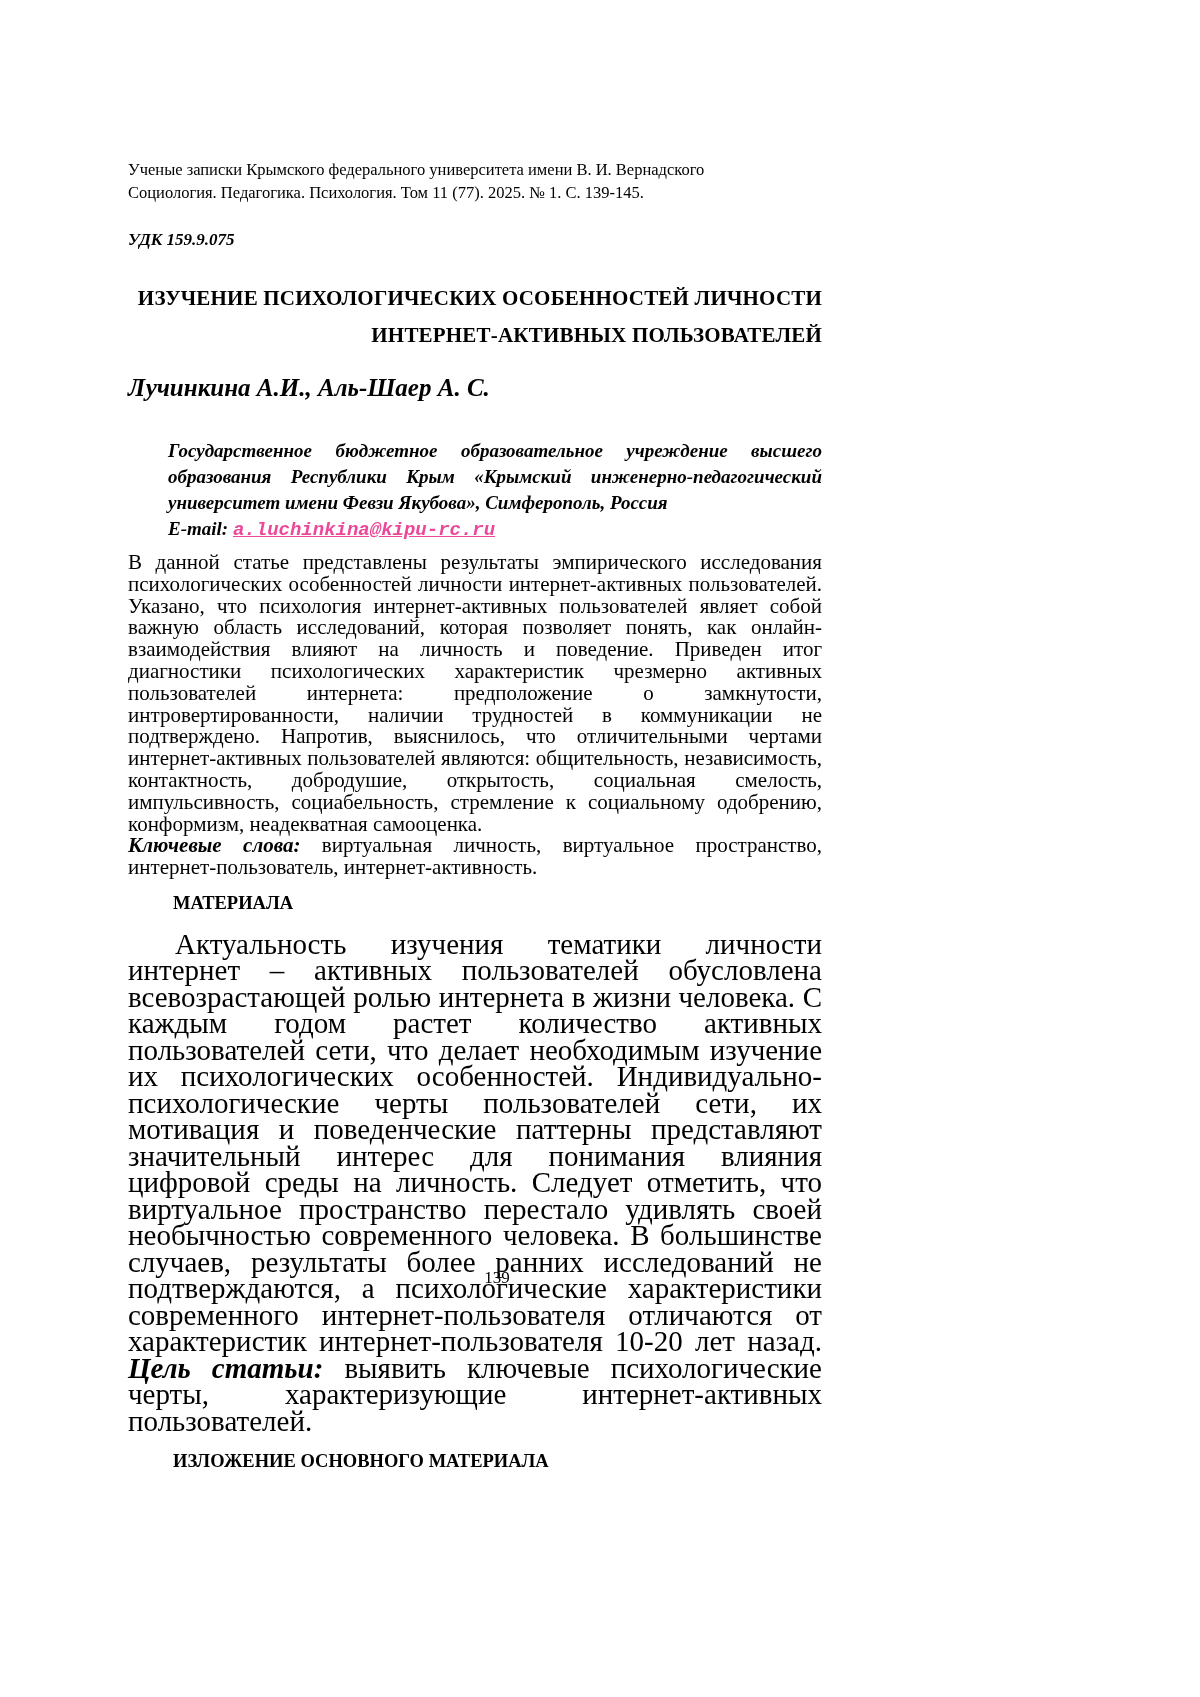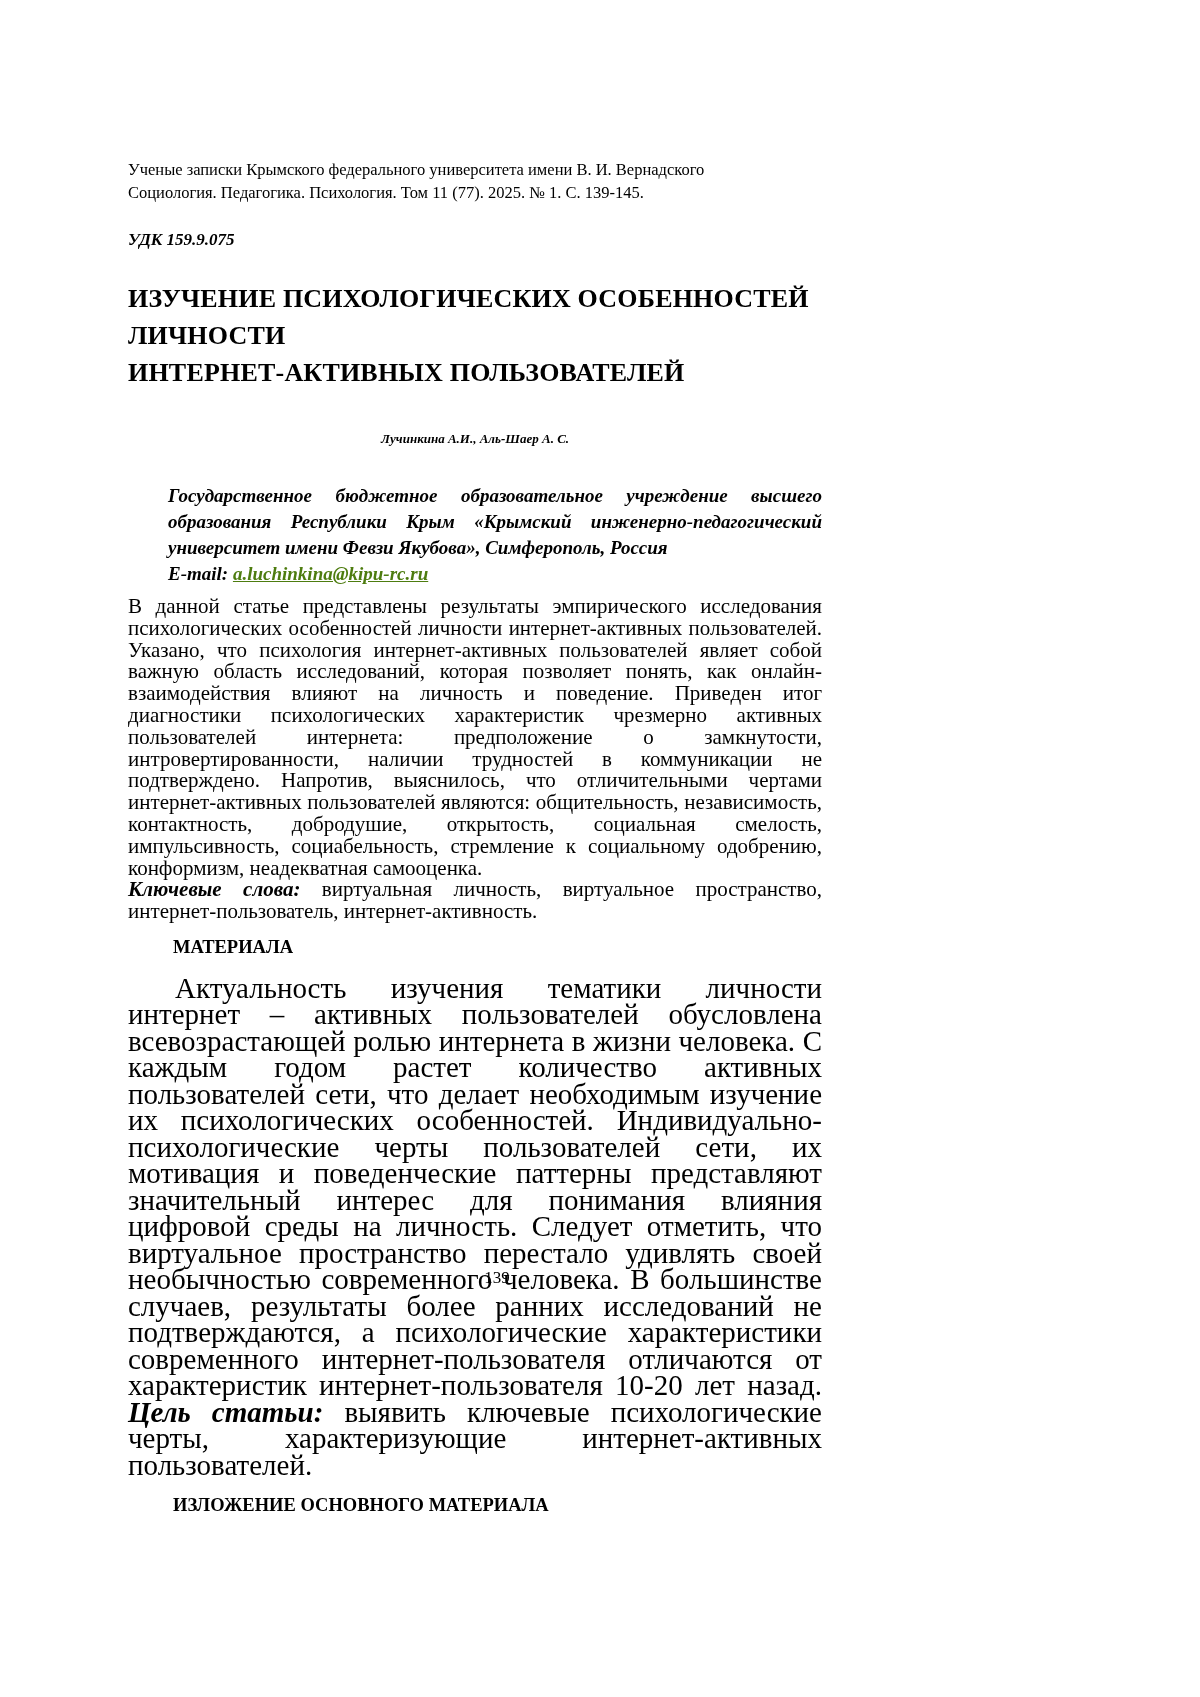--- a/index.html
+++ b/index.html
@@ -23,31 +23,30 @@
   }
   .udk {
     margin-top: 26px;
     font-weight: bold;
     font-style: italic;
     font-size: 17px;
   }
   .title {
     margin: 30px 0 0 0;
     font-weight: bold;
-    font-size: 26px;
+    font-size: 21px;
     line-height: 37px;
-    text-align: left;
+    text-align: right;
     letter-spacing: 0.2px;
   }
   .authors {
-    margin-top: 40px;
+    margin-top: 20px;
     font-weight: bold;
     font-style: italic;
-    font-size: 13px;
-    text-align: center;
+    font-size: 25px;
   }
   .affiliation-block {
     margin-top: 36px;
     margin-left: 40px;
     font-weight: bold;
     font-style: italic;
     font-size: 19px;
     line-height: 26px;
   }
   .affiliation-text {
@@ -112,21 +111,21 @@
   </header>
 
   <div class="udk">УДК 159.9.075</div>
 
   <h1 class="title"><span>ИЗУЧЕНИЕ ПСИХОЛОГИЧЕСКИХ ОСОБЕННОСТЕЙ ЛИЧНОСТИ</span><br><span>ИНТЕРНЕТ-АКТИВНЫХ ПОЛЬЗОВАТЕЛЕЙ</span></h1>
 
   <div class="authors">Лучинкина А.И., Аль-Шаер А. С.</div>
 
   <div class="affiliation-block">
     <p class="affiliation-text">Государственное бюджетное образовательное учреждение высшего образования Республики Крым «Крымский инженерно-педагогический университет имени Февзи Якубова», Симферополь, Россия</p>
-    <p class="email-line"><span class="email-label">E-mail: </span><a class="email-link" style="color: #4d7c0f;">a.luchinkina@kipu-rc.ru</a></p>
+    <p class="email-line"><span class="email-label">E-mail: </span><a class="email-link" style="color: #ec4899; font-family: Liberation Mono, monospace;">a.luchinkina@kipu-rc.ru</a></p>
   </div>
 
   <div class="abstract-block">
     <p class="abstract-text">В данной статье представлены результаты эмпирического исследования психологических особенностей личности интернет-активных пользователей. Указано, что психология интернет-активных пользователей являет собой важную область исследований, которая позволяет понять, как онлайн-взаимодействия влияют на личность и поведение. Приведен итог диагностики психологических характеристик чрезмерно активных пользователей интернета: предположение о замкнутости, интровертированности, наличии трудностей в коммуникации не подтверждено. Напротив, выяснилось, что отличительными чертами интернет-активных пользователей являются: общительность, независимость, контактность, добродушие, открытость, социальная смелость, импульсивность, социабельность, стремление к социальному одобрению, конформизм, неадекватная самооценка.</p>
     <p class="keywords-line"><span class="keywords-label">Ключевые слова: </span><span>виртуальная личность, виртуальное пространство, интернет-пользователь, интернет-активность.</span></p>
   </div>
 
   <h2 class="section-heading heading-intro">МАТЕРИАЛА</h2>
 
   <p class="intro-paragraph"><span>Актуальность изучения тематики личности интернет – активных пользователей обусловлена всевозрастающей ролью интернета в жизни человека. С каждым годом растет количество активных пользователей сети, что делает необходимым изучение их психологических особенностей. Индивидуально-психологические черты пользователей сети, их мотивация и поведенческие паттерны представляют значительный интерес для понимания влияния цифровой среды на личность. Следует отметить, что виртуальное пространство перестало удивлять своей необычностью современного человека. В большинстве случаев, результаты более ранних исследований не подтверждаются, а психологические характеристики современного интернет-пользователя отличаются от характеристик интернет-пользователя 10-20 лет назад. </span><span class="goal-label">Цель статьи: </span><span>выявить ключевые психологические черты, характеризующие интернет-активных пользователей.</span></p>

